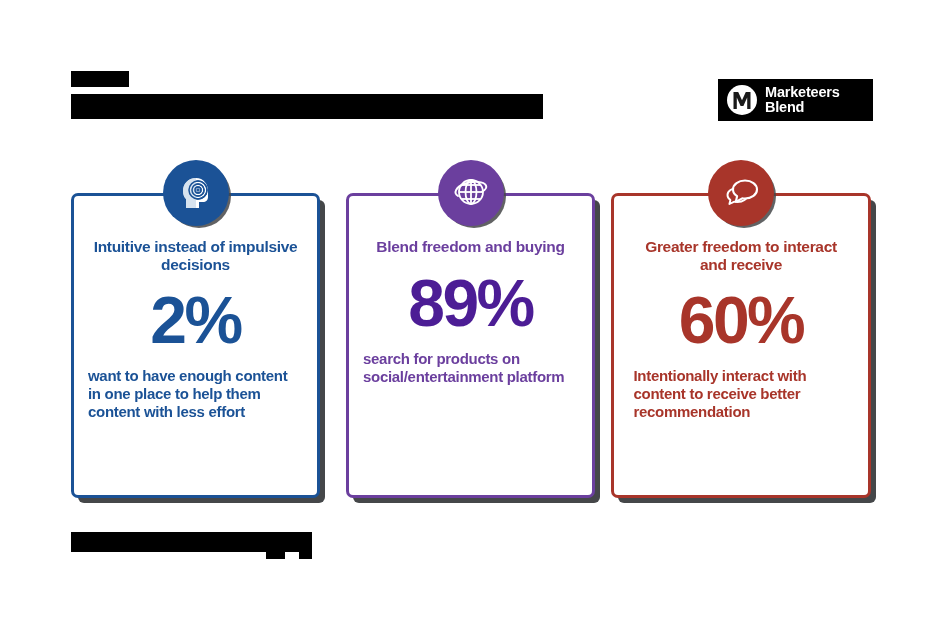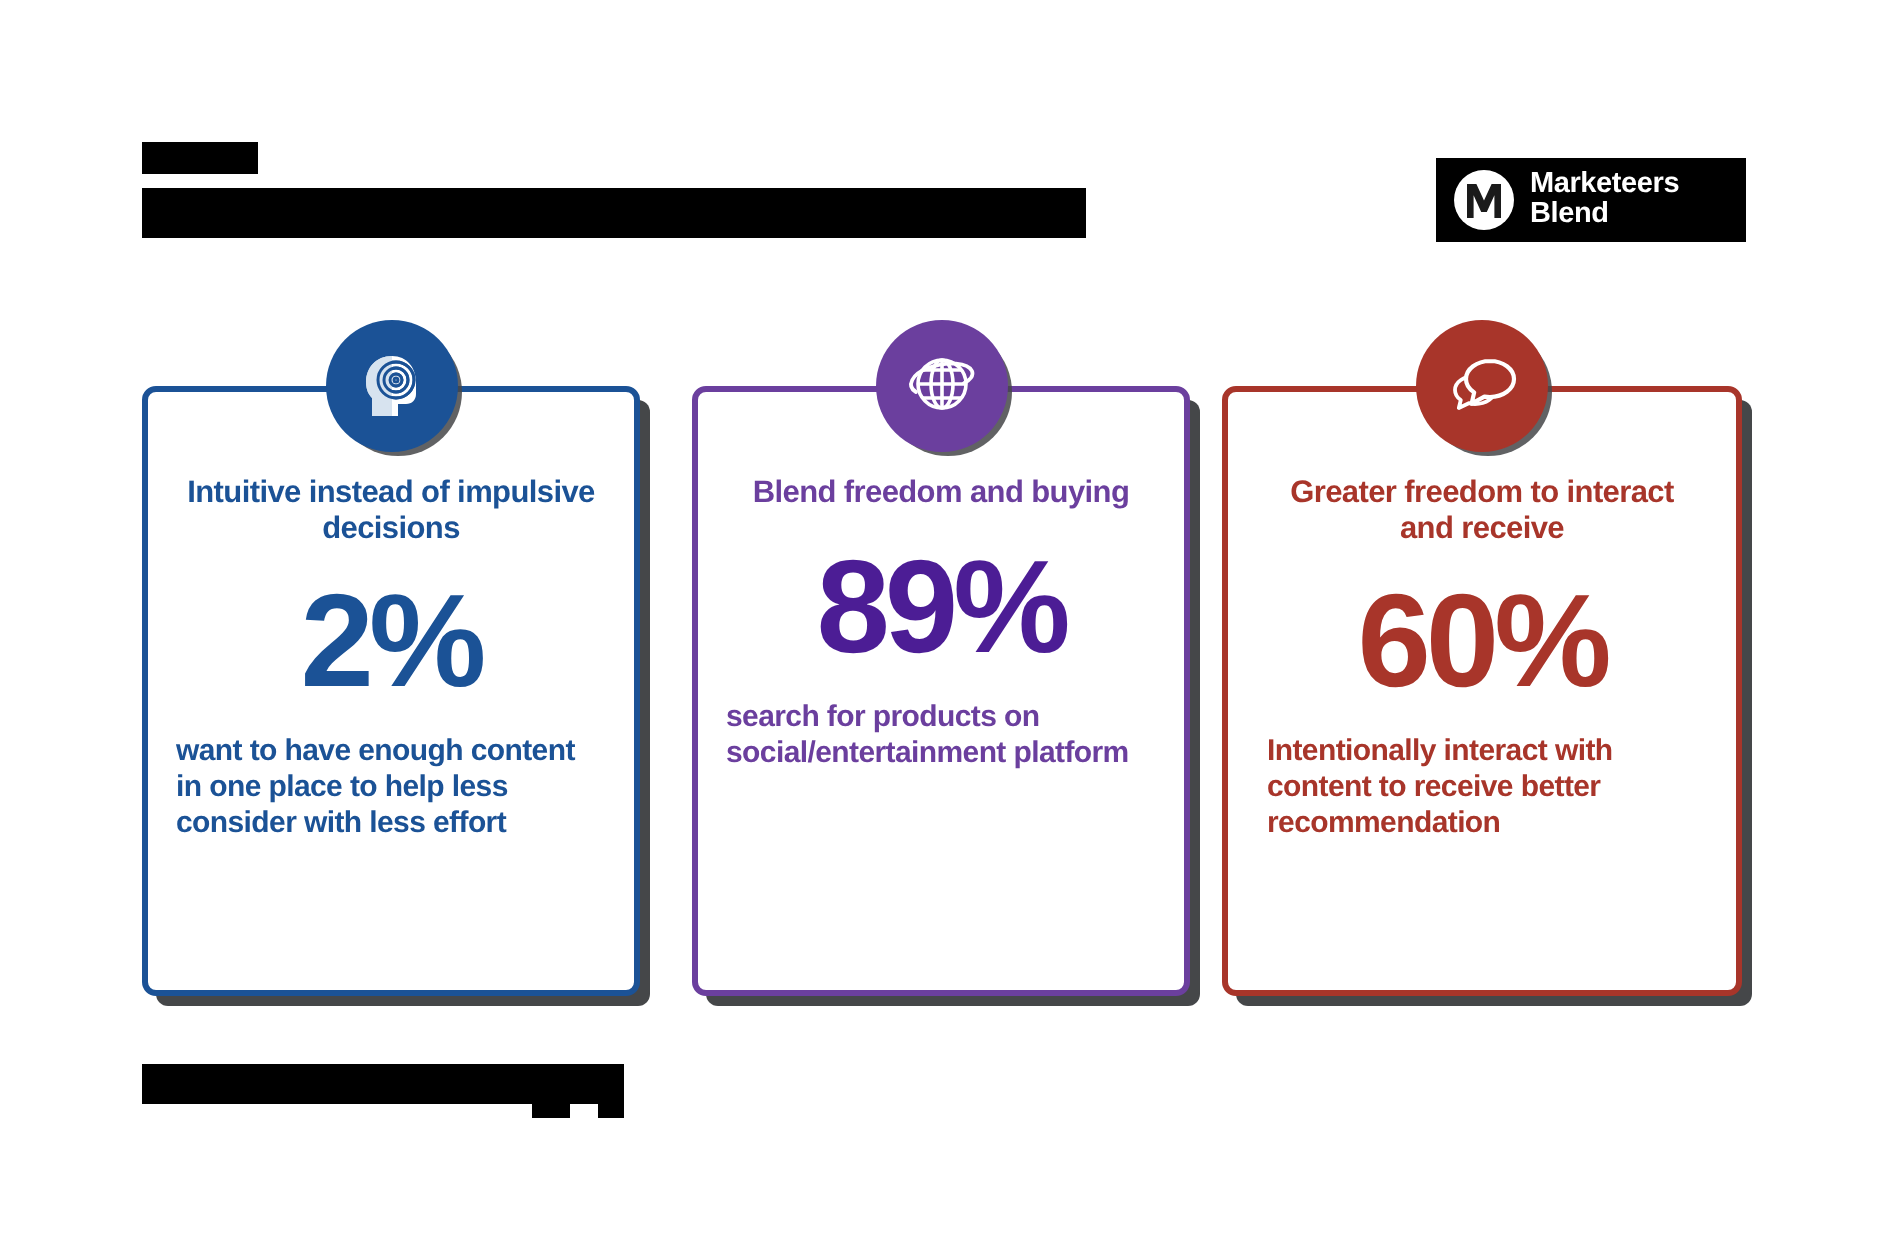--- a/index.html
+++ b/index.html
@@ -184,21 +184,21 @@
           <path d="M21 6 C13 6 8 12 8 19 C8 23 9.5 25.5 11 27 L11 36 L21 36 L21 6 Z" fill="#c9d9ea" opacity="0.75"></path>
           <g fill="none" stroke="#1b5296" stroke-width="1.4">
             <circle cx="23" cy="18" r="3"></circle>
             <circle cx="23" cy="18" r="6"></circle>
             <circle cx="23" cy="18" r="9"></circle>
           </g>
         </svg>
       </div>
       <div class="card-heading">Intuitive instead of impulsive decisions</div>
       <div class="card-stat">2%</div>
-      <div class="card-body">want to have enough content in one place to help less consider with less effort</div>
+      <div class="card-body">want to have enough content in one place to help them content with less effort</div>
     </div>
 
     <div class="card" id="card-1">
       <div class="icon-badge">
         <svg width="42" height="42" viewBox="0 0 42 42" aria-hidden="true">
           <g fill="none" stroke="#ffffff" stroke-width="1.8">
             <circle cx="21" cy="20" r="12"></circle>
             <ellipse cx="21" cy="20" rx="5.5" ry="12"></ellipse>
             <line x1="9" y1="20" x2="33" y2="20"></line>
             <line x1="11.3" y1="13" x2="30.7" y2="13"></line>

